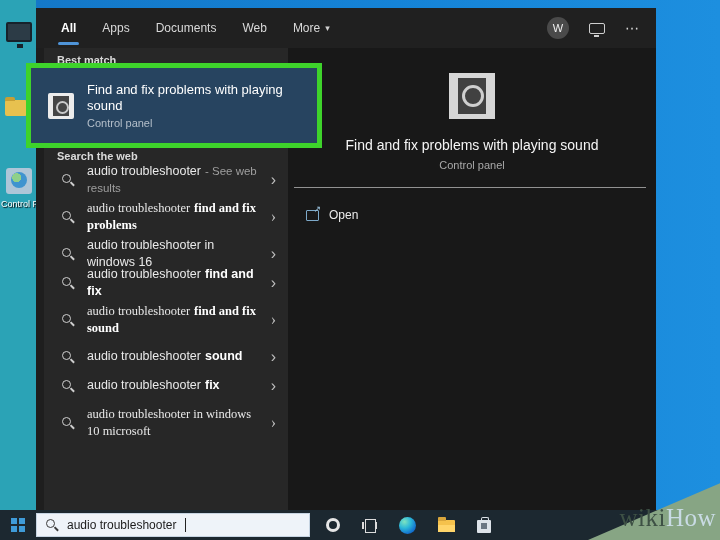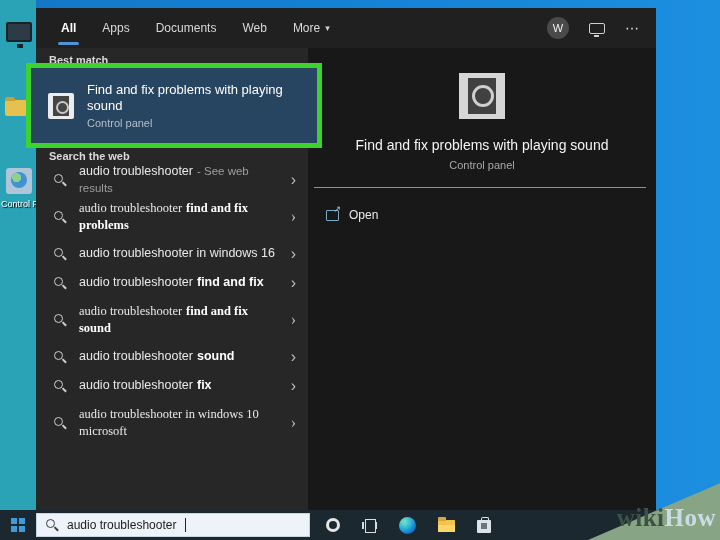--- a/index.html
+++ b/index.html
@@ -32,21 +32,21 @@
   .tab.selected::after { content:''; position:absolute; left:10px; right:10px; bottom:3px; height:3px; background:#4f94d8; border-radius:2px; }
   .tab .dd { font-size:9px; margin-left:5px; color:#cfcfcf; }
   .hdr-icons { position:absolute; right:16px; top:0; height:40px; display:flex; align-items:center; gap:20px; }
   .avatar { width:22px; height:22px; border-radius:50%; background:#4a4a4a; color:#f0f0f0; font-size:11px;
     display:flex; align-items:center; justify-content:center; }
   .dev-ic { width:16px; height:11px; border:1.5px solid #cfcfcf; border-radius:2px; position:relative; }
   .dev-ic::after { content:''; position:absolute; left:4px; bottom:-4px; width:5px; height:2px; background:#cfcfcf; }
   .ellipsis { color:#d8d8d8; font-size:14px; letter-spacing:1px; }
 
   .pbody { flex:1; display:flex; min-height:0; }
-  .leftcol { width:272px; background:#272727; position:relative; flex:0 0 auto; }
+  .leftcol { width:244px; background:#272727; position:relative; flex:0 0 auto;margin-left:8px; }
   .rightcol { flex:1; background:#181818; position:relative; }
 
   .sec-label { position:absolute; left:13px; font-size:11px; font-weight:bold; color:#dadada; }
   .lbl-best { top:6px; }
   .lbl-web { top:102px;text-align:center; }
 
   
   .sug-list { position:absolute; left:0; right:0; top:117px; }
   .sug-row { display:flex; align-items:center; gap:12px; padding:0 12px 0 17px; }
   .sug-row.single { height:29px; }
@@ -104,21 +104,21 @@
   .folder::before { content:''; position:absolute; left:0; top:-3px; width:8px; height:4px; background:#d9a63c; border-radius:1px 1px 0 0; }
   .folder::after { content:''; position:absolute; left:0; bottom:0; width:17px; height:7px; background:#ffd56a; }
   .store { width:14px; height:13px; background:#dde3e9; border-radius:1px; position:relative; margin-top:2px; }
   .store::before { content:''; position:absolute; left:4px; top:-3px; width:6px; height:3px; border:1.5px solid #dde3e9; border-bottom:none; border-radius:2px 2px 0 0; }
   .store::after { content:''; position:absolute; left:4px; top:3px; width:6px; height:6px; background:#6a7682; }
 
   
   .wm { position:absolute; right:0; bottom:0; width:132px; height:58px; z-index:4;
     background:#87a584; clip-path:polygon(0 100%, 100% 2%, 100% 100%); }
   .wm-text { position:absolute; right:4px; bottom:8px; z-index:5; font-family:"Liberation Serif", serif;
-    font-weight:bold; font-size:25px; letter-spacing:0.5px; }
+    font-weight:normal; font-size:25px; letter-spacing:0.5px; }
   .wm-wiki { color:#3e5145; }
   .wm-how { color:#c9dbe4; }
 </style>
 </head>
 <body>
 
 <div class="wallpaper"></div>
 
 <div class="desktop">
   <div class="dt-ic dt-pc"></div>

